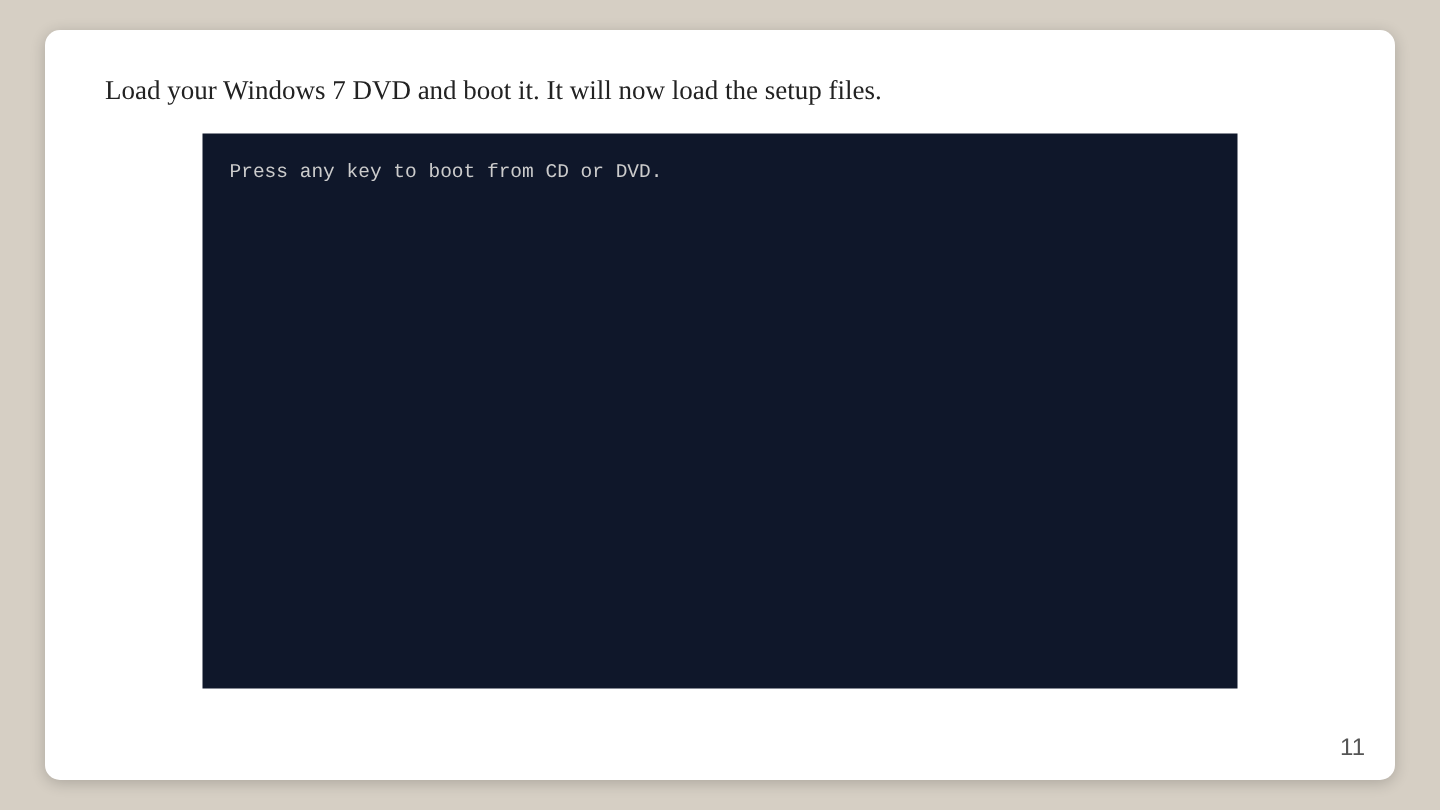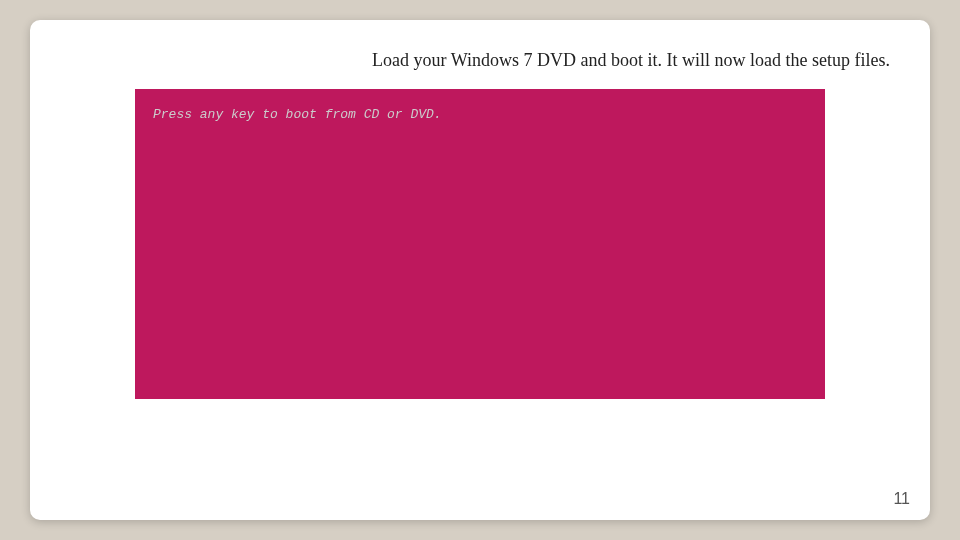--- a/index.html
+++ b/index.html
@@ -29,31 +29,29 @@
       display: flex;
       flex-direction: column;
     }
 
     .slide-title {
       font-size: 18px;
       font-weight: normal;
       color: #222222;
       margin-bottom: 18px;
       font-family: Georgia, 'Times New Roman', serif;
-      text-align: right;
     }
 
     .screen-image {
       width: 690px;
-      height: 310px;
-      background-color: #be185d;
+      height: 370px;
+      background-color: #0f172a;
       margin: 0 auto;
       position: relative;
       flex-shrink: 0;
-      font-style: italic;
     }
 
     .terminal-text {
       font-family: 'Courier New', Courier, monospace;
       font-size: 13px;
       color: #cccccc;
       position: absolute;
       top: 18px;
       left: 18px;
       white-space: pre;

